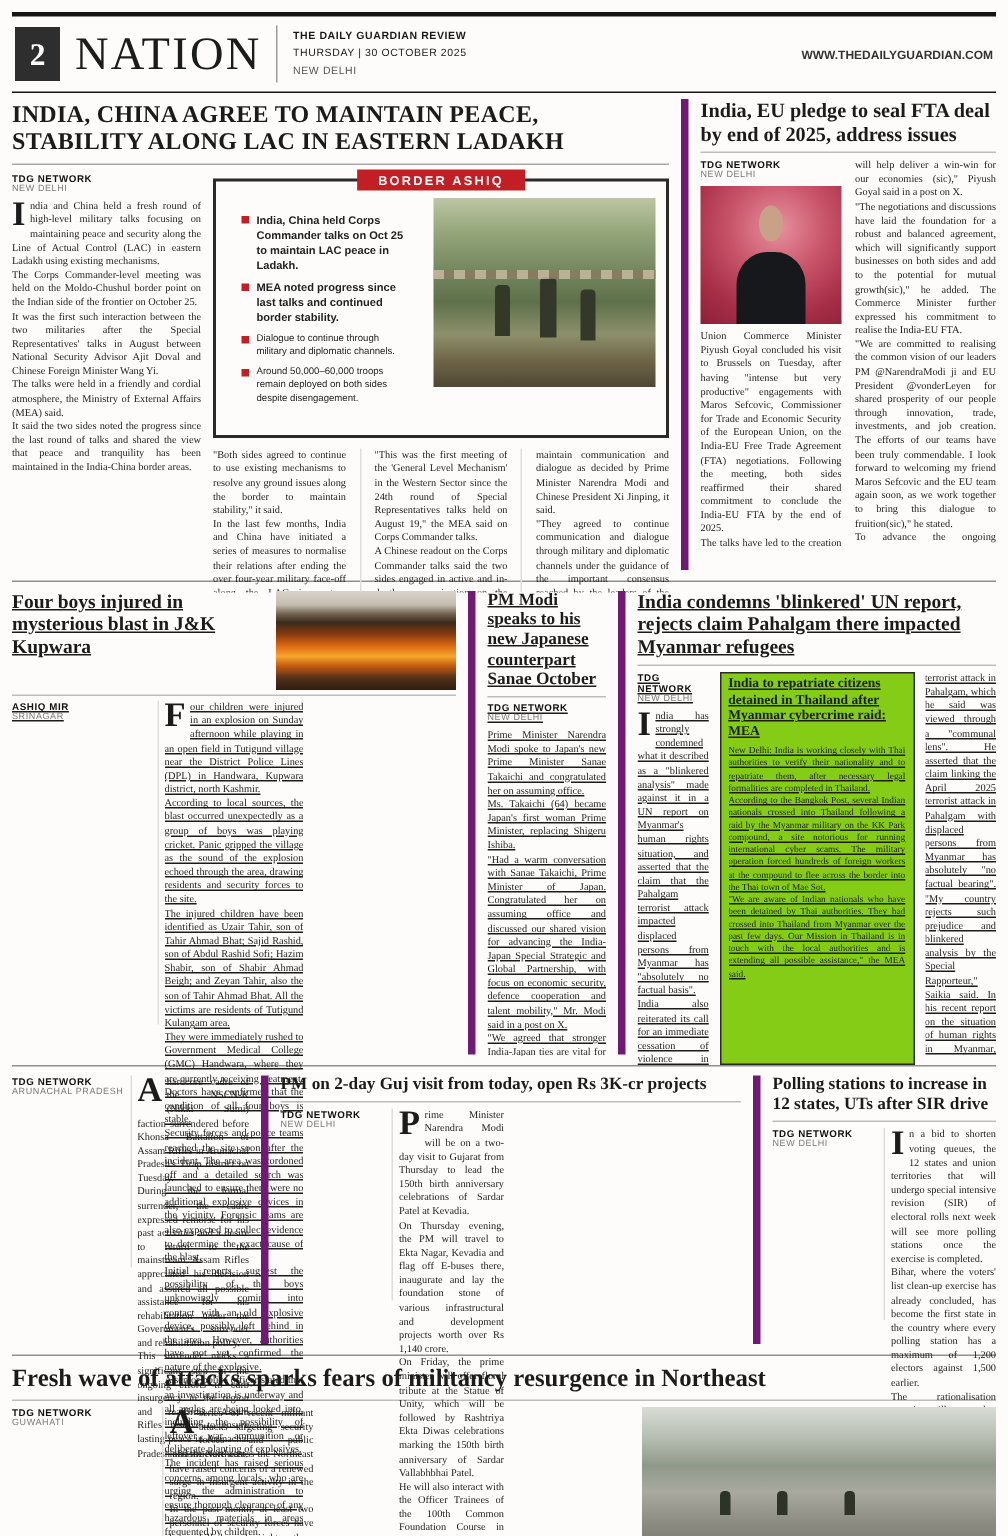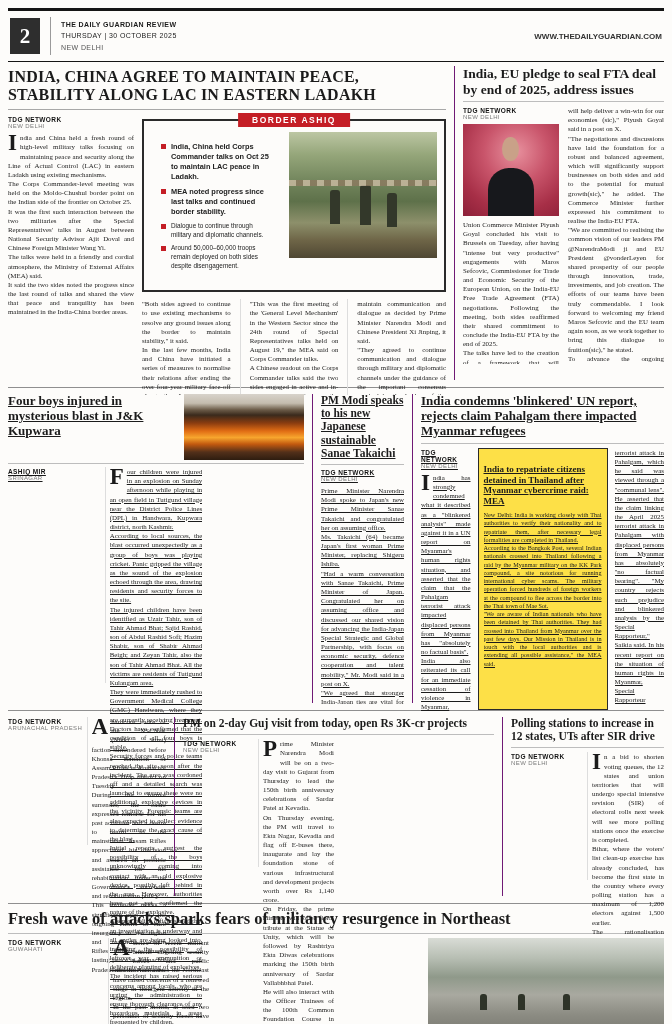--- a/index.html
+++ b/index.html
@@ -12,21 +12,21 @@
            font-size:21px;font-weight:bold;flex:none;}
   .section-title{font-size:31px;letter-spacing:1.5px;font-weight:500;}
   .mast-sep{width:1px;height:38px;background:#9a9a9a;flex:none;}
   .issue-info{font-family:"Liberation Sans",sans-serif;font-size:7px;line-height:1.6;letter-spacing:.4px;}
   .issue-info .l1{font-weight:bold;}
   .issue-info .l3{color:#555;}
   .website{margin-left:auto;font-family:"Liberation Sans",sans-serif;font-weight:bold;font-size:8px;color:#333;}
   
   .band{display:flex;box-sizing:border-box;}
   .rule-top{border-top:1px solid #8f8f8f;margin-top:7px;padding-top:6px;}
-  .vsep{border-left:1px solid #701a75;margin-left:8px;padding-left:8px;}
+  .vsep{border-left:5px solid #701a75;margin-left:8px;padding-left:8px;}
   .h-xl{font-size:16px;line-height:1.1;font-weight:bold;margin:2px 0 5px;letter-spacing:.2px;
         border-bottom:1px solid #a8a8a8;padding-bottom:6px;}
   .h-lg{font-size:13.5px;line-height:1.15;font-weight:bold;margin:0 0 4px;border-bottom:1px solid #bdbdbd;padding-bottom:4px;}
   .h-md{font-size:13px;line-height:1.15;font-weight:bold;margin:0 0 4px;border-bottom:1px solid #bdbdbd;padding-bottom:4px;}
   .h-sm{font-size:11.5px;line-height:1.15;font-weight:bold;margin:0 0 4px;border-bottom:1px solid #bdbdbd;padding-bottom:4px;}
   .byline{font-family:"Liberation Sans",sans-serif;margin:1px 0 4px;}
   .byline .name{display:block;font-weight:bold;font-size:6.5px;letter-spacing:.4px;color:#111;}
   .byline .loc{display:block;font-size:6px;color:#7a7a7a;letter-spacing:.4px;}
   .body{font-size:6.9px;line-height:1.33;text-align:justify;white-space:pre-line;overflow:hidden;hyphens:auto;}
   .drop::first-letter{float:left;font-size:23px;line-height:.82;padding:1px 3px 0 0;font-weight:bold;}
@@ -69,21 +69,21 @@
   .art-kup{width:296px;flex:none;box-sizing:border-box;}
   .kup-head{display:flex;gap:7px;margin-bottom:3px;}
   .kup-head .h-md{flex:1;border-bottom:none;}
   .photo-fire{width:120px;height:66px;
      background:linear-gradient(180deg,#d8d3cb 0%,#c4bcae 14%,#6b5b48 24%,#3a2a1c 32%,#8a3c10 44%,#e06c14 56%,#f7a62e 66%,#c2590f 76%,#53301a 88%,#2e1d10 100%);}
   .kup-body{height:216px;border-top:1px solid #bdbdbd;padding-top:3px;}
   .art-modi{width:92px;flex:none;box-sizing:border-box;}
   .art-un{flex:1;min-width:0;box-sizing:border-box;}
   .un-row{display:flex;gap:7px;height:262px;}
   .un-row .ucol{flex:1;min-width:0;}
-  .un-box{width:130px;flex:none;border:1.5px solid #2a2a2a;padding:15px 5px;box-sizing:border-box;overflow:hidden;background:#fde047;}
+  .un-box{width:130px;flex:none;border:1.5px solid #2a2a2a;padding:1px 5px;box-sizing:border-box;overflow:hidden;background:#84cc16;}
   .un-box .bh{font-size:9px;line-height:1.2;margin:0 0 4px;font-weight:bold;}
   .un-box .body{font-size:6.2px;}
   
   .band3{height:186px;}
   .art-nscn{width:158px;flex:none;box-sizing:border-box;}
   .art-guj{width:320px;flex:none;box-sizing:border-box;}
   .art-poll{flex:1;min-width:0;box-sizing:border-box;}
   .b3-body{height:128px;}
   
   .band4{height:132px;display:block;}
@@ -94,20 +94,21 @@
      background:linear-gradient(180deg,#d9dcd6 0%,#b6bdb2 20%,#8f998a 38%,#a9a9a0 55%,#8b8b82 75%,#74746c 100%);}
   .nfig{position:absolute;width:7px;height:16px;background:#2e3328;border-radius:3px 3px 0 0;bottom:30%;}
 </style>
 </head>
 <body>
 
 <div class="page">
 
   <header class="masthead">
     <div class="pagenum">2</div>
+    <div class="section-title">NATION</div>
     <div class="mast-sep"></div>
     <div class="issue-info">
       <div class="l1">THE DAILY GUARDIAN REVIEW</div>
       <div class="l2">THURSDAY | 30 OCTOBER 2025</div>
       <div class="l3">NEW DELHI</div>
     </div>
     <div class="website">WWW.THEDAILYGUARDIAN.COM</div>
   </header>
 
   <section class="band band1">
@@ -196,21 +197,21 @@
 The injured children have been identified as Uzair Tahir, son of Tahir Ahmad Bhat; Sajid Rashid, son of Abdul Rashid Sofi; Hazim Shabir, son of Shabir Ahmad Beigh; and Zeyan Tahir, also the son of Tahir Ahmad Bhat. All the victims are residents of Tutigund Kulangam area.
 They were immediately rushed to Government Medical College (GMC) Handwara, where they are currently receiving treatment. Doctors have confirmed that the condition of all four boys is stable.
 Security forces and police teams reached the site soon after the incident. The area was cordoned off and a detailed search was launched to ensure there were no additional explosive devices in the vicinity. Forensic teams are also expected to collect evidence to determine the exact cause of the blast.
 Initial reports suggest the possibility of the boys unknowingly coming into contact with an old explosive device, possibly left behind in the area. However, authorities have not yet confirmed the nature of the explosive.
 A senior police officer stated that an investigation is underway and all angles are being looked into, including the possibility of leftover war ammunition or deliberate planting of explosives.
 The incident has raised serious concerns among locals, who are urging the administration to ensure thorough clearance of any hazardous materials in areas frequented by children.</div>
       </div>
     </article>
 
     <article class="art-modi vsep">
-      <h3 class="h-sm">PM Modi speaks to his new Japanese sustainable Sanae Takaichi</h3>
+      <h3 class="h-sm">PM Modi speaks to his new Japanese counterpart Sanae October</h3>
       <div class="byline">
         <span class="name">TDG NETWORK</span>
         <span class="loc">NEW DELHI</span>
       </div>
       <div class="body" style="height:218px">Prime Minister Narendra Modi spoke to Japan's new Prime Minister Sanae Takaichi and congratulated her on assuming office.
 Ms. Takaichi (64) became Japan's first woman Prime Minister, replacing Shigeru Ishiba.
 "Had a warm conversation with Sanae Takaichi, Prime Minister of Japan. Congratulated her on assuming office and discussed our shared vision for advancing the India-Japan Special Strategic and Global Partnership, with focus on economic security, defence cooperation and talent mobility," Mr. Modi said in a post on X.
 "We agreed that stronger India-Japan ties are vital for global peace, stability and prosperity," Mr. Modi said.</div>
     </article>
 

